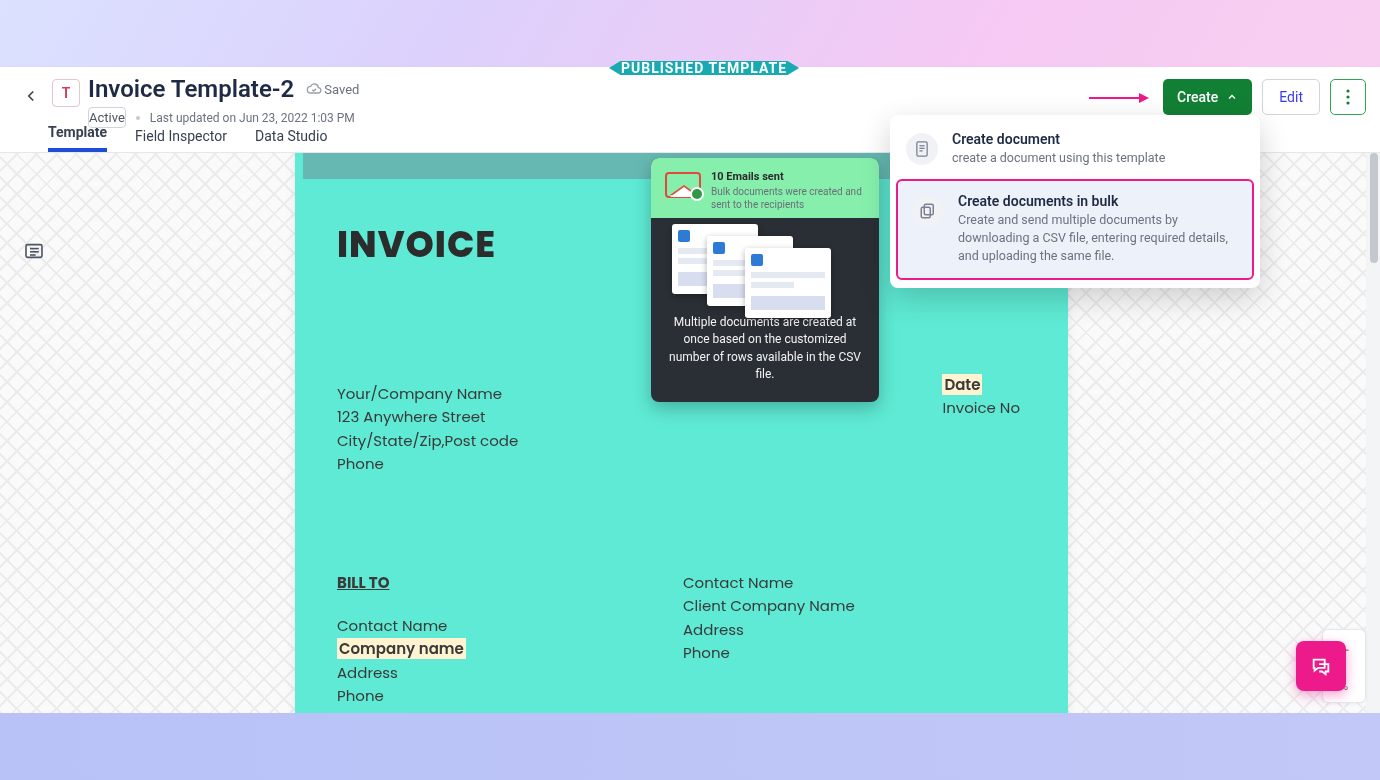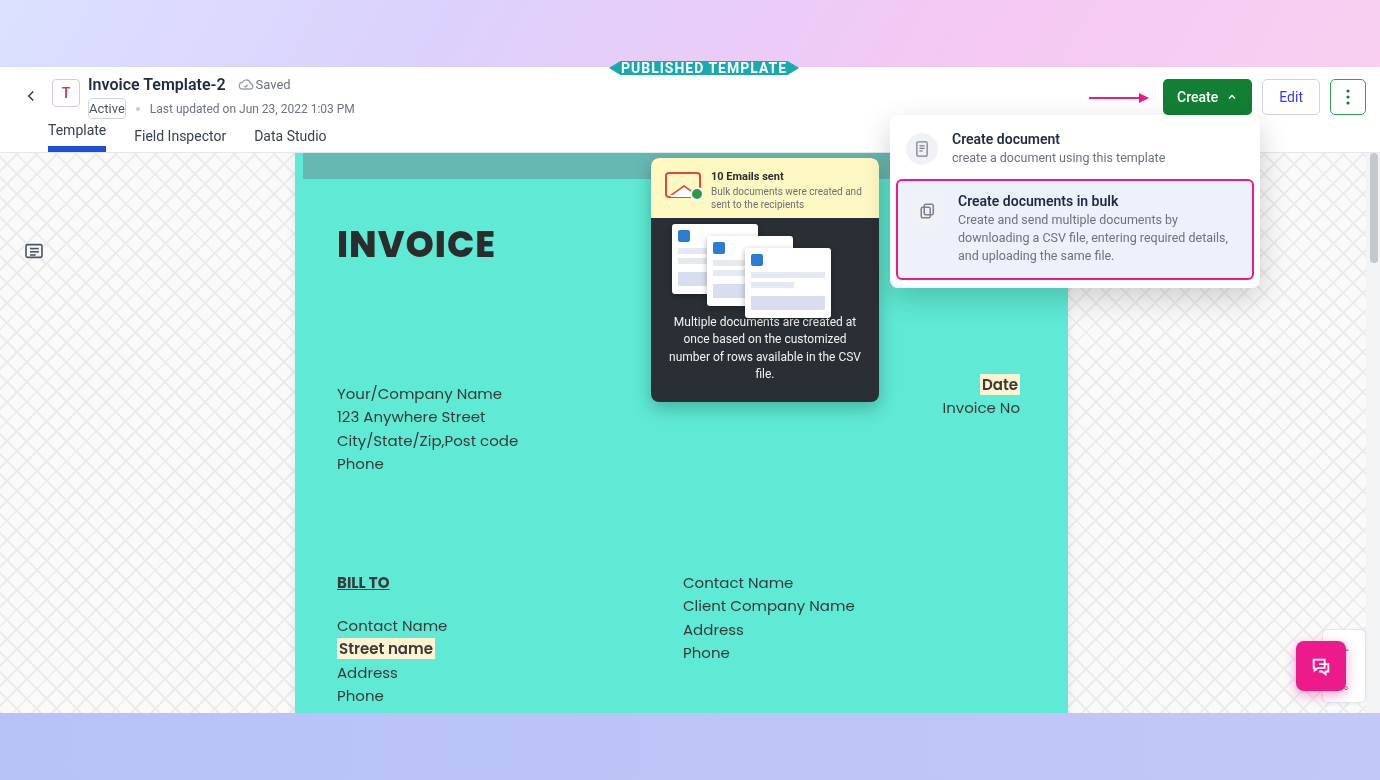--- a/index.html
+++ b/index.html
@@ -26,38 +26,38 @@
   .app-header {
     display: flex; align-items: flex-start; padding: 8px 14px 0 14px; height: 54px; position: relative;
   }
   .back-btn { width: 34px; height: 34px; display:flex; align-items:center; justify-content:center; cursor:pointer; margin-top:4px; }
   .tpl-badge {
     width:28px; height:28px; border:1px solid #e6c5cc; border-radius:4px; color:#d23a5b;
     display:flex; align-items:center; justify-content:center; font-weight:600; font-size:14px; margin:4px 8px 0 4px;
   }
   .head-main { flex:1; }
   .title-row { display:flex; align-items:center; gap:12px; }
-  .doc-title { font-size:16px; font-weight:600; color:#1f2a44; }
+  .doc-title { font-size:24px; font-weight:600; color:#1f2a44; }
   .saved-wrap { display:flex; align-items:center; gap:2px; color:#6b7280; font-size:13px; }
   .meta-row { display:flex; align-items:center; gap:10px; margin-top:4px; font-size:12px; color:#6b7280; }
   .status-chip { border:1px solid #d1d5db; border-radius:4px; padding:2px 0; font-size:13px; color:#4b5563; }
   .dot { width:4px; height:4px; border-radius:50%; background:#c7cbd1; }
 
   .header-actions { display:flex; align-items:center; gap:10px; margin-top:4px; }
   .arrow-annot { width:60px; height:10px; position:relative; margin-right:4px; }
   .arrow-annot svg { overflow:visible; }
   .btn { height:36px; border-radius:5px; display:flex; align-items:center; justify-content:center; font-size:14px; cursor:pointer; }
   .btn-create { background:#128034; color:#ffffff; padding:0 14px; gap:8px; font-weight:500; }
   .btn-edit { background:#fff; border:1px solid #d1d5db; color:#3a3af0; padding:0 16px; }
   .btn-more { width:36px; border:1px solid #31a152; color:#128034; }
 
   
   .subnav { display:flex; align-items:flex-end; gap:28px; padding:0 48px; height:32px; border-bottom:1px solid #e5e7eb; font-size:14px; color:#374151; }
   .subnav .tab { padding-bottom:8px; cursor:pointer; }
-  .subnav .tab.active { font-weight:400; border-bottom:6px solid #1d4ed8; }
+  .subnav .tab.active { font-weight:700; border-bottom:4px solid #1d4ed8; }
 
   
   .workspace { position:relative; height:560px; overflow:hidden; }
   .pattern-bg {
     position:absolute; inset:0;
     background-color:#fafafa;
     background-image:
       repeating-linear-gradient(45deg, #ececec 0 2px, transparent 2px 14px),
       repeating-linear-gradient(-45deg, #ececec 0 2px, transparent 2px 14px);
   }
@@ -65,21 +65,21 @@
   .doc-page {
     position:absolute; left:295px; top:0; width:773px; height:560px;
     background:#5eead4; box-shadow:0 2px 10px rgba(0,0,0,0.08);
     font-family: "Poppins","Segoe UI",Arial,sans-serif;
   }
   .doc-header-band { height:26px; background:#66b9b3; margin:0 8px; }
   .doc-body { padding:38px 42px 0 42px; color:#3a3a3a; font-size:15px; }
   .doc-h1 { font-size:36px; font-weight:800; letter-spacing:1px; color:#2c2c2c; }
   .from-block { margin-top:110px; line-height:1.55; }
   .hl { background:#fff3d1; padding:0 2px; }
-  .date-block { position:absolute; right:48px; top:220px; text-align:right; line-height:1.55; }
+  .date-block { position:absolute; right:48px; top:220px; text-align:left; line-height:1.55; }
   .date-block .hl { font-weight:600; }
   .bill-ship-row { display:flex; gap:0; margin-top:96px; }
   .bill-col { flex:0 0 346px; }
   .ship-col { flex:1; }
   .sect-h { font-weight:700; text-decoration:underline; margin-bottom:20px; }
   .addr-line { line-height:1.55; }
 
   
   .ribbon {
     position:absolute; top:-6px; left:609px; height:14px; padding:0 12px;
@@ -91,21 +91,21 @@
   
   .bulk-tip {
     position:absolute; left:651px; top:5px; width:228px; height:244px;
     background:#2a2f35; color:#fff; border-radius:8px; overflow:hidden;
     box-shadow:0 6px 18px rgba(0,0,0,0.25);
   }
   .bulk-tip::after {
     content:""; position:absolute; right:-8px; top:120px;
     border-left:10px solid #2a2f35; border-top:9px solid transparent; border-bottom:9px solid transparent;
   }
-  .tip-top { display:flex; gap:10px; padding:12px 12px 6px 14px; background:#fef9c3; color:#333; align-items:flex-start; }
+  .tip-top { display:flex; gap:10px; padding:12px 12px 6px 14px; background:#86efac; color:#333; align-items:flex-start; }
   .env-icon { width:36px; height:26px; border:2px solid #e4483c; border-radius:4px; position:relative; flex-shrink:0; margin-top:2px; }
   .env-icon::before { content:""; position:absolute; left:3px; right:3px; top:3px; height:0;
     border-left:14px solid transparent; border-right:14px solid transparent; border-top:10px solid transparent;
     border-bottom:10px solid #fff; filter: drop-shadow(0 -2px 0 #e4483c);
   }
   .env-check { position:absolute; right:-5px; bottom:-5px; width:14px; height:14px; background:#2e9a48; border-radius:50%; border:2px solid #fff; }
   .tip-top-text { font-size:10px; line-height:1.35; color:#6a6f78; }
   .tip-top-text b { color:#2c2c2c; font-size:11px; }
   .tip-thumbs { height:90px; position:relative; background:#2a2f35; }
   .thumb { position:absolute; width:86px; height:70px; background:#fff; border-radius:3px; box-shadow:0 2px 6px rgba(0,0,0,0.3); }
@@ -240,21 +240,21 @@
 
           <div class="date-block">
             <div><span class="hl">Date</span></div>
             <div>Invoice No</div>
           </div>
 
           <div class="bill-ship-row">
             <div class="bill-col">
               <div class="sect-h">BILL TO</div>
               <div class="addr-line">Contact Name</div>
-              <div class="addr-line"><span class="hl" style="font-weight:600">Street name</span></div>
+              <div class="addr-line"><span class="hl" style="font-weight:600">Company name</span></div>
               <div class="addr-line">Address</div>
               <div class="addr-line">Phone</div>
             </div>
             <div class="ship-col">
               <div class="addr-line">Contact Name</div>
               <div class="addr-line">Client Company Name</div>
               <div class="addr-line">Address</div>
               <div class="addr-line">Phone</div>
             </div>
           </div>

